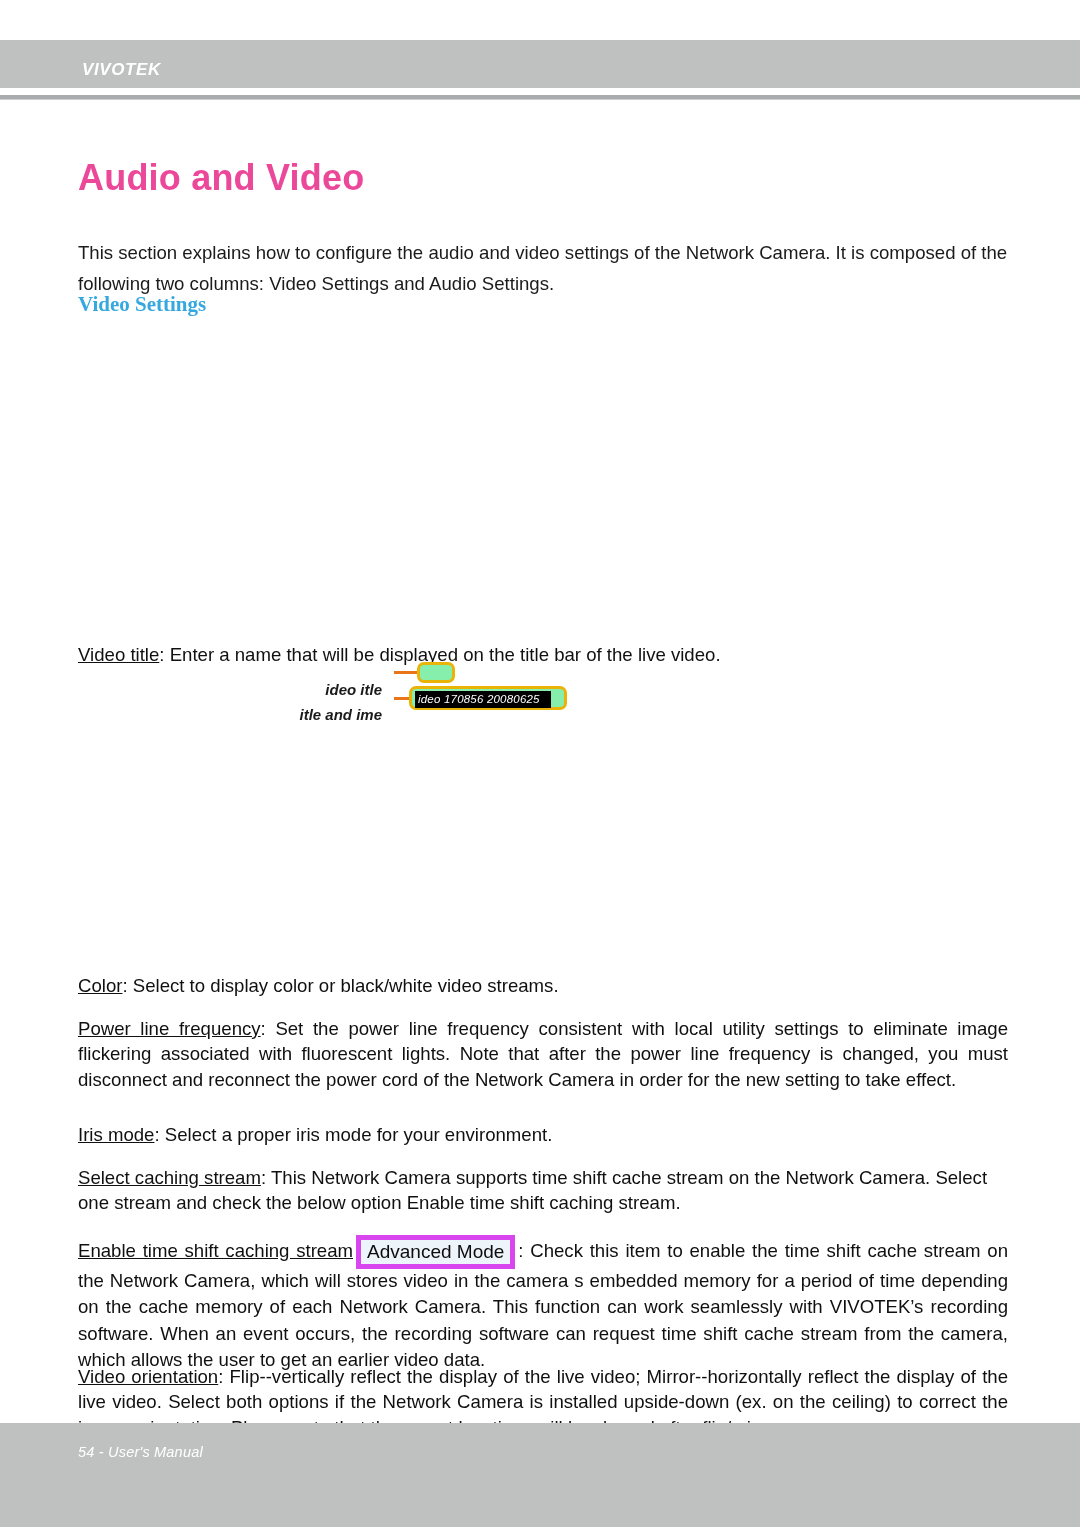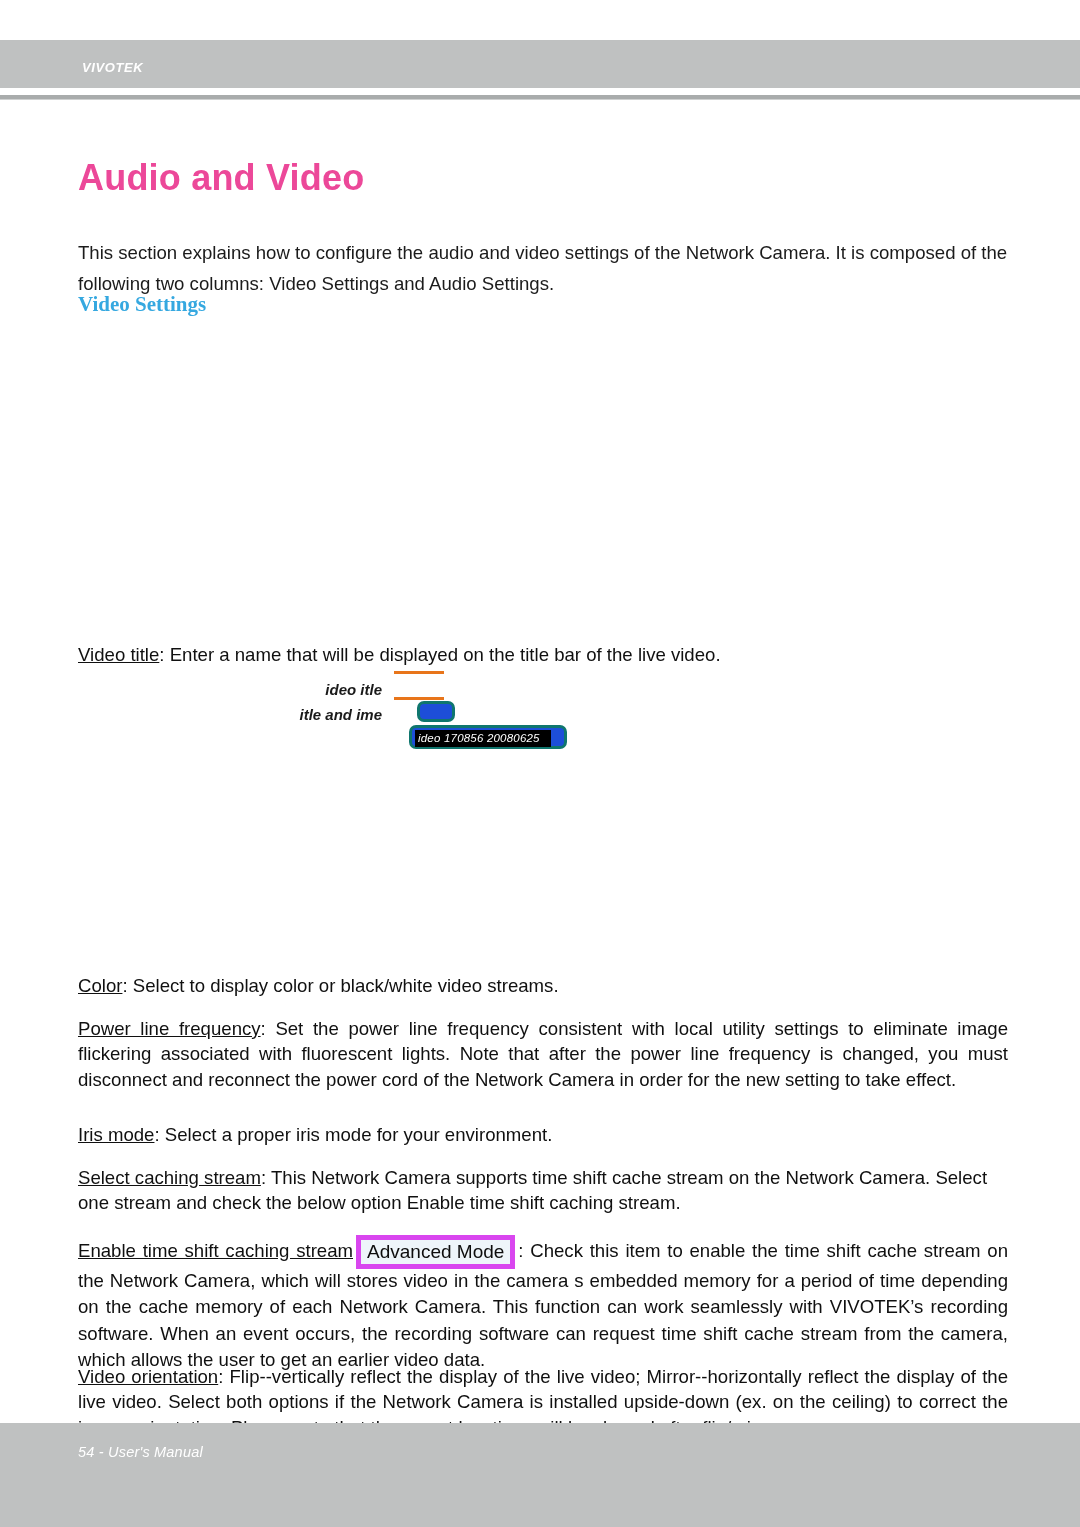--- a/index.html
+++ b/index.html
@@ -21,21 +21,21 @@
     left: 0;
     top: 40px;
     width: 1080px;
     height: 48px;
     background: #bfc1c1;
   }
   .header-brand {
     position: absolute;
     left: 82px;
     top: 60px;
-    font-size: 13px;
+    font-size: 17px;
     font-weight: bold;
     font-style: italic;
     letter-spacing: 0.6px;
     color: #ffffff;
   }
   .header-rule {
     position: absolute;
     left: 0;
     top: 95px;
     width: 1080px;
@@ -150,24 +150,23 @@
     position: absolute;
     height: 3px;
     background: #e8751a;
   }
   .leader.l1 { left: 132px; top: 16px; width: 50px; }
   .leader.l2 { left: 132px; top: 42px; width: 50px; }
 
   .callout-box {
     position: absolute;
     box-sizing: border-box;
-    border: 3px solid #0f766e;
+    border: 3px solid #eab308;
     border-radius: 7px;
-    background: #1d4ed8;
-    margin-top: 39px;
+    background: #86efac;
   }
   .callout-box.empty {
     left: 155px;
     top: 7px;
     width: 38px;
     height: 21px;
   }
   .callout-box.filled {
     left: 147px;
     top: 31px;

